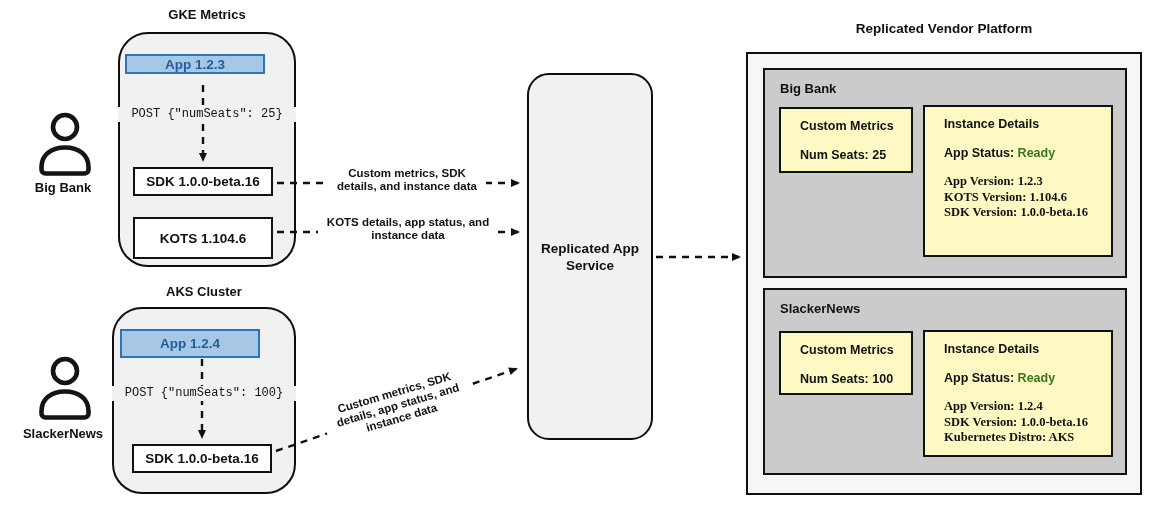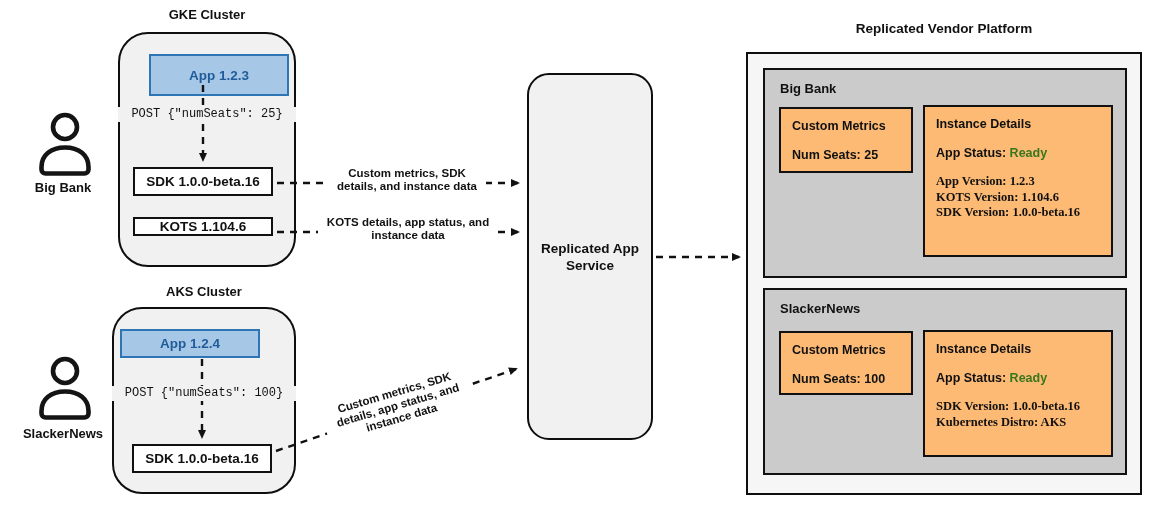--- a/index.html
+++ b/index.html
@@ -37,41 +37,41 @@
   }
   .platform{
     background:#f6f6f6;border:2.5px solid #0e0e0e;box-sizing:border-box;
   }
   .ptitle{font-size:13.5px;font-weight:700;text-align:center;}
   .tenant{
     background:#cbcbcb;border:2.2px solid #111;box-sizing:border-box;
   }
   .tname{font-size:13px;font-weight:700;}
   .whitebox{
-    background:#fdba74;border:2.2px solid #111;box-sizing:border-box;
-    padding:10px 11px;font-size:12.5px;font-weight:700;line-height:15px;
+    background:#fef9c3;border:2.2px solid #111;box-sizing:border-box;
+    padding:10px 19px;font-size:12.5px;font-weight:700;line-height:15px;
   }
   .wb-title{white-space:nowrap;}
   .wb-line{margin-top:14px;white-space:nowrap;}
   .detail-group{margin-top:13px;font-family:Liberation Serif, serif;}
   .detail-group div{line-height:15.5px;white-space:nowrap;}
   .green{color:#38761d;text-align:right;}
   svg.lines{position:absolute;left:0;top:0;pointer-events:none;}
   .dash{stroke:#111;stroke-width:2.4;stroke-dasharray:7 6;fill:none;}
 </style>
 </head>
 <body>
 
 <div class="canvas">
 
-  <div class="abs ctitle" style="left:118px;top:7px;width:178px;">GKE Cluster</div>
+  <div class="abs ctitle" style="left:118px;top:7px;width:178px;">GKE Metrics</div>
   <div class="abs cluster" style="left:118px;top:32px;width:178px;height:235px;"></div>
-  <div class="abs appbox" style="left:149px;top:54px;width:140px;height:42px;">App 1.2.3</div>
+  <div class="abs appbox" style="left:125px;top:54px;width:140px;height:20px;">App 1.2.3</div>
   <div class="abs compbox" style="left:133px;top:167px;width:140px;height:29px;">SDK 1.0.0-beta.16</div>
-  <div class="abs compbox" style="left:133px;top:217px;width:140px;height:19px;">KOTS 1.104.6</div>
+  <div class="abs compbox" style="left:133px;top:217px;width:140px;height:42px;">KOTS 1.104.6</div>
 
   <svg class="abs" style="left:37px;top:112px;" width="56" height="64" viewBox="0 0 56 64">
     <circle cx="28" cy="15" r="12" fill="none" stroke="#141414" stroke-width="4.6"></circle>
     <path d="M4.5 55 C4.5 43 14 35.5 28 35.5 C42 35.5 51.5 43 51.5 55 L51.5 57.5
              C51.5 59.8 49.7 61.5 47.5 61.5 L8.5 61.5 C6.3 61.5 4.5 59.8 4.5 57.5 Z" fill="none" stroke="#141414" stroke-width="4.6" stroke-linejoin="round"></path>
   </svg>
   <div class="abs userlabel" style="left:8px;top:180px;width:110px;">Big Bank</div>
 
   <div class="abs ctitle" style="left:112px;top:284px;width:184px;">AKS Cluster</div>
   <div class="abs cluster" style="left:112px;top:307px;width:184px;height:187px;"></div>
@@ -111,20 +111,21 @@
   <div class="abs tenant" style="left:763px;top:288px;width:364px;height:187px;"></div>
   <div class="abs tname" style="left:780px;top:301px;">SlackerNews</div>
   <div class="abs whitebox" style="left:779px;top:331px;width:134px;height:64px;">
     <div class="wb-title">Custom Metrics</div>
     <div class="wb-line">Num Seats: 100</div>
   </div>
   <div class="abs whitebox" style="left:923px;top:330px;width:190px;height:127px;">
     <div class="wb-title">Instance Details</div>
     <div class="wb-line"><span>App Status: </span><span class="green">Ready</span></div>
     <div class="detail-group">
+      <div>App Version: 1.2.4</div>
       <div>SDK Version: 1.0.0-beta.16</div>
       <div>Kubernetes Distro: AKS</div>
     </div>
   </div>
 
   <svg class="lines" width="1166" height="516" viewBox="0 0 1166 516">
     <defs>
       <marker id="ah" markerWidth="10" markerHeight="10" refX="7" refY="4" orient="auto" markerUnits="userSpaceOnUse">
         <path d="M0,0 L9,4 L0,8 Z" fill="#111"></path>
       </marker>

